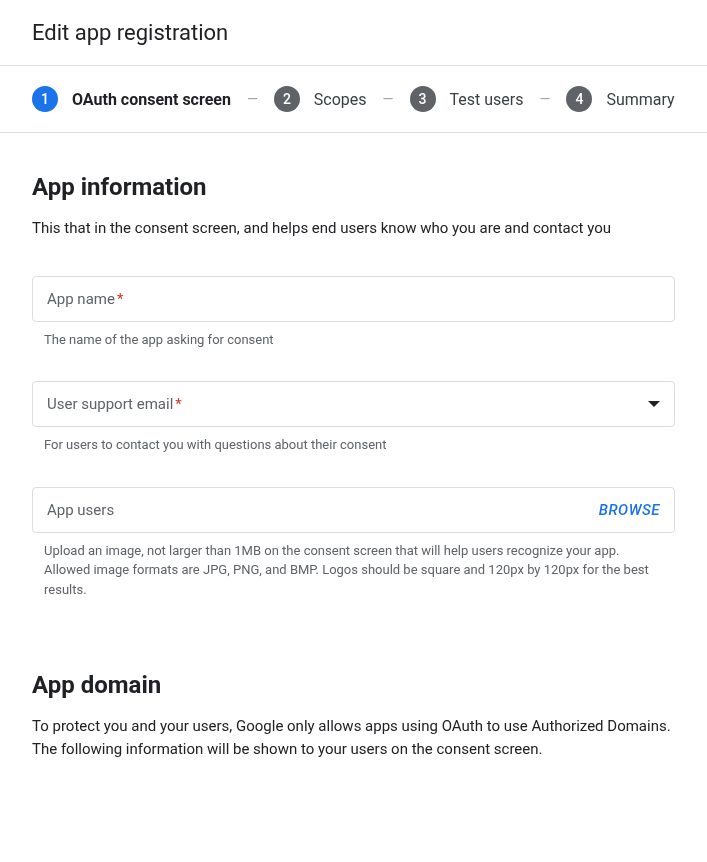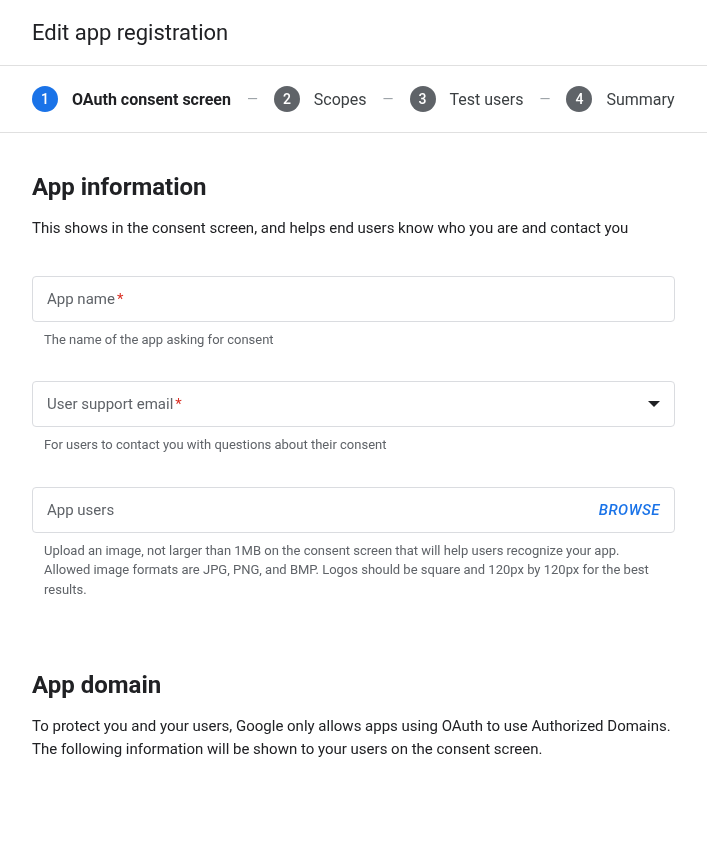--- a/index.html
+++ b/index.html
@@ -158,21 +158,21 @@
     <div class="step-circle">4</div>
     <div class="step-label">Summary</div>
   </div>
 </div>
 
 <hr class="divider-full">
 
 <div class="content">
 
   <h2 class="section-heading">App information</h2>
-  <p class="section-desc">This shows in the consent screen, and helps end users know who you are and contact you</p>
+  <p class="section-desc">This that in the consent screen, and helps end users know who you are and contact you</p>
 
   <div class="field-wrap">
     <div class="field">
       <span class="field-label">
         <span>App name</span><span class="required-asterisk">*</span>
       </span>
     </div>
     <div class="field-helper">The name of the app asking for consent</div>
   </div>
 

